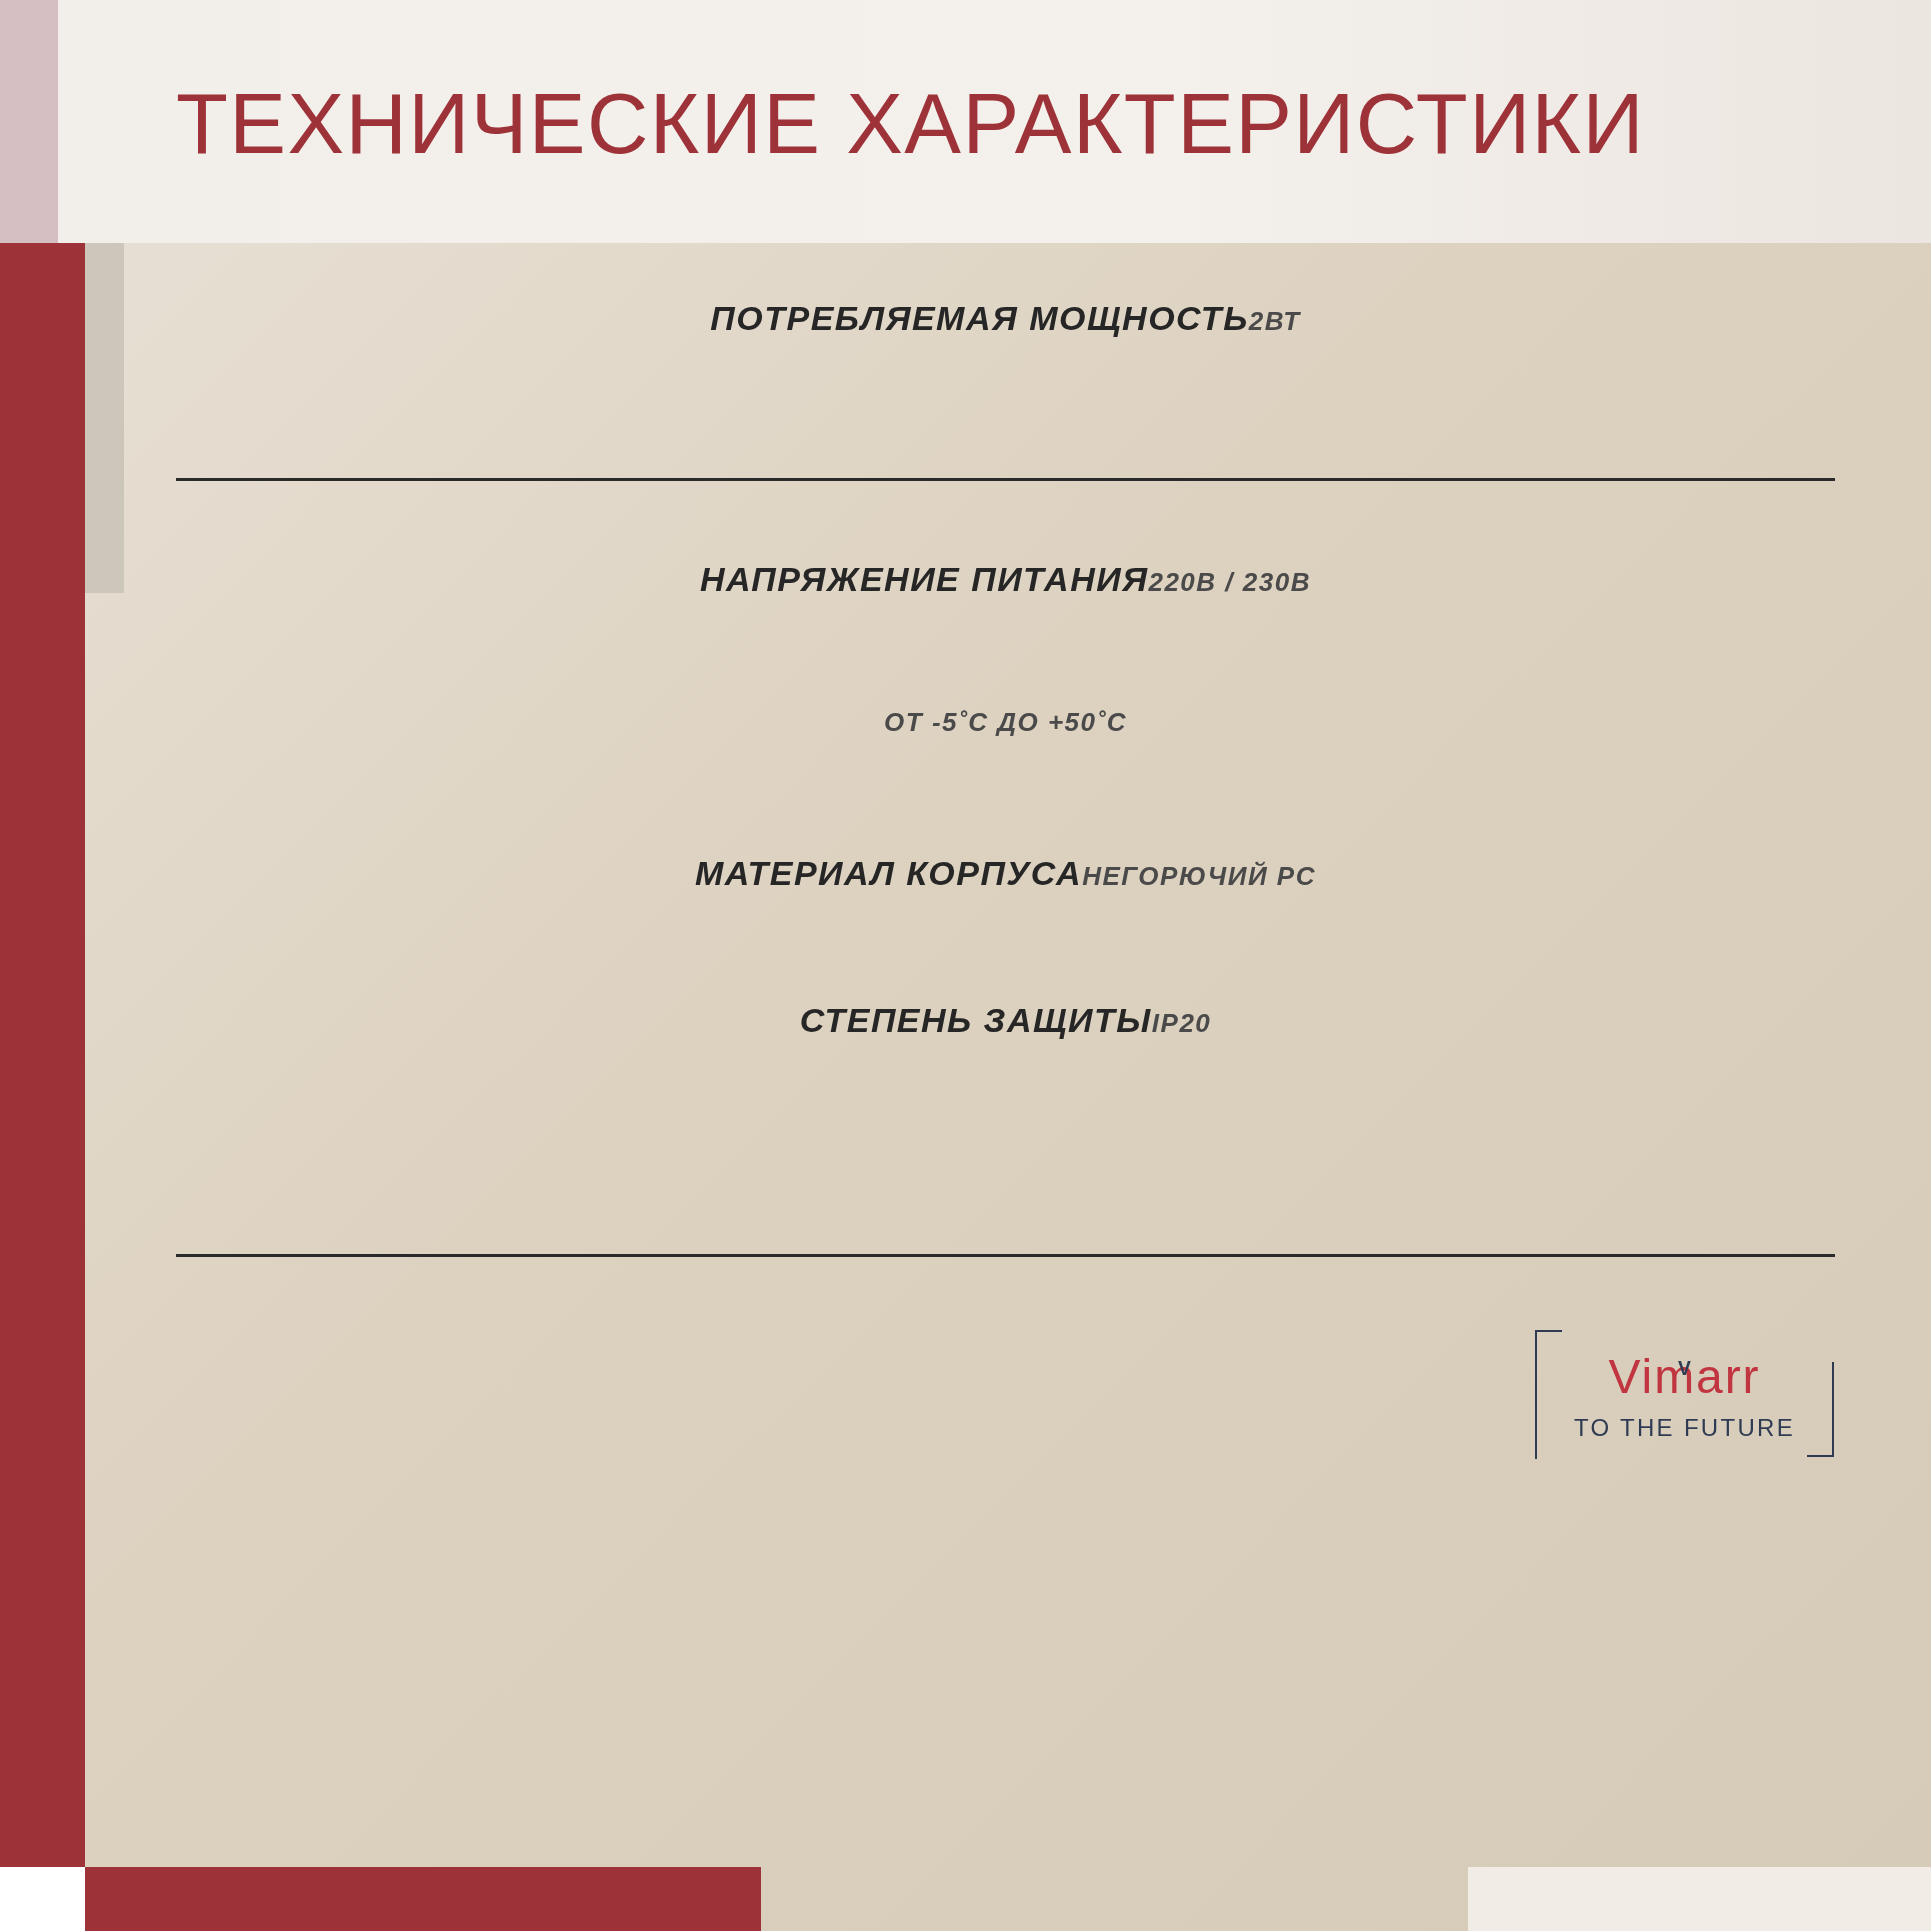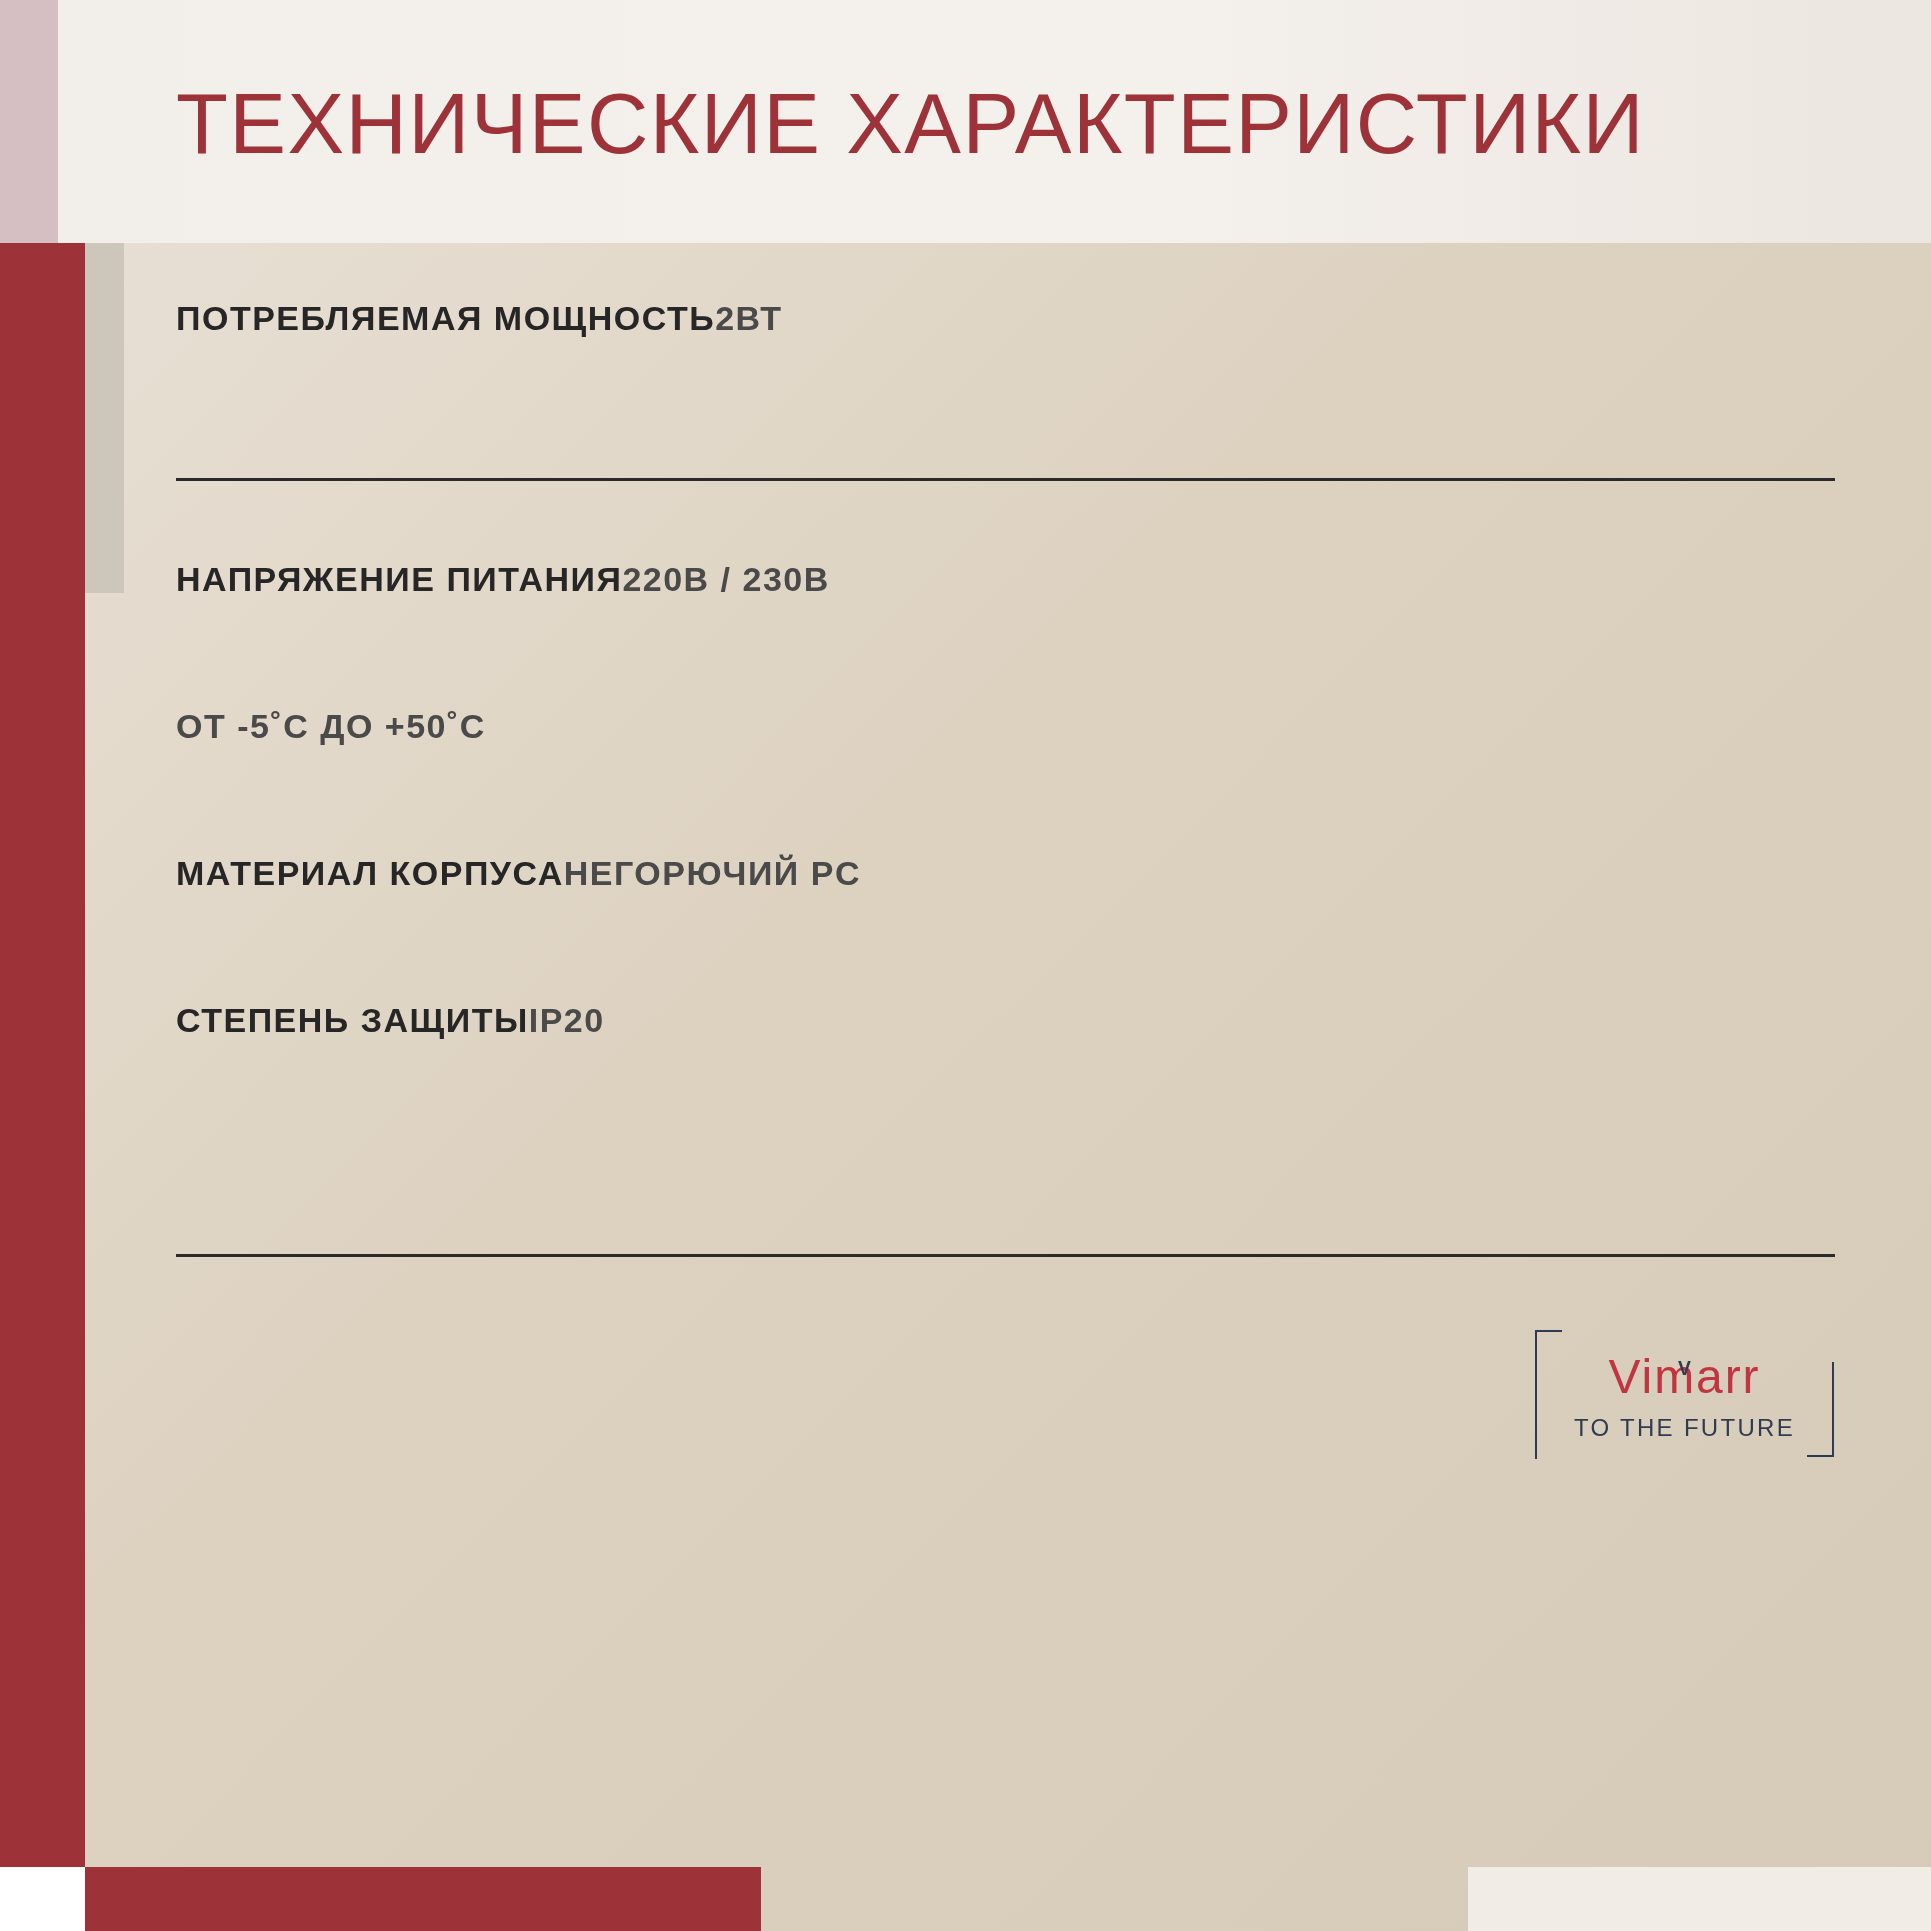--- a/index.html
+++ b/index.html
@@ -97,34 +97,35 @@
   
   .specs {
     position: absolute;
     left: 176px;
     top: 299px;
     width: 1659px;
   }
   .spec-row {
     display: flex;
     align-items: baseline;
-    justify-content: flex-start;
+    justify-content: center;
     padding: 0 0 0 0;
     height: 147px;
+    font-style: italic;
   }
   .spec-row.first { height: 106px; }
   .spec-label {
     font-size: 34px;
     font-weight: 700;
     letter-spacing: 1.5px;
     color: #262626;
     text-transform: uppercase;
   }
   .spec-value {
-    font-size: 34px;
+    font-size: 26px;
     font-weight: 700;
     letter-spacing: 1.5px;
     color: #4a4a4a;
     text-transform: uppercase;
     text-align: right;
     white-space: nowrap;
   }
   .rule {
     height: 2.9px;
     background: #2a2a2a;

